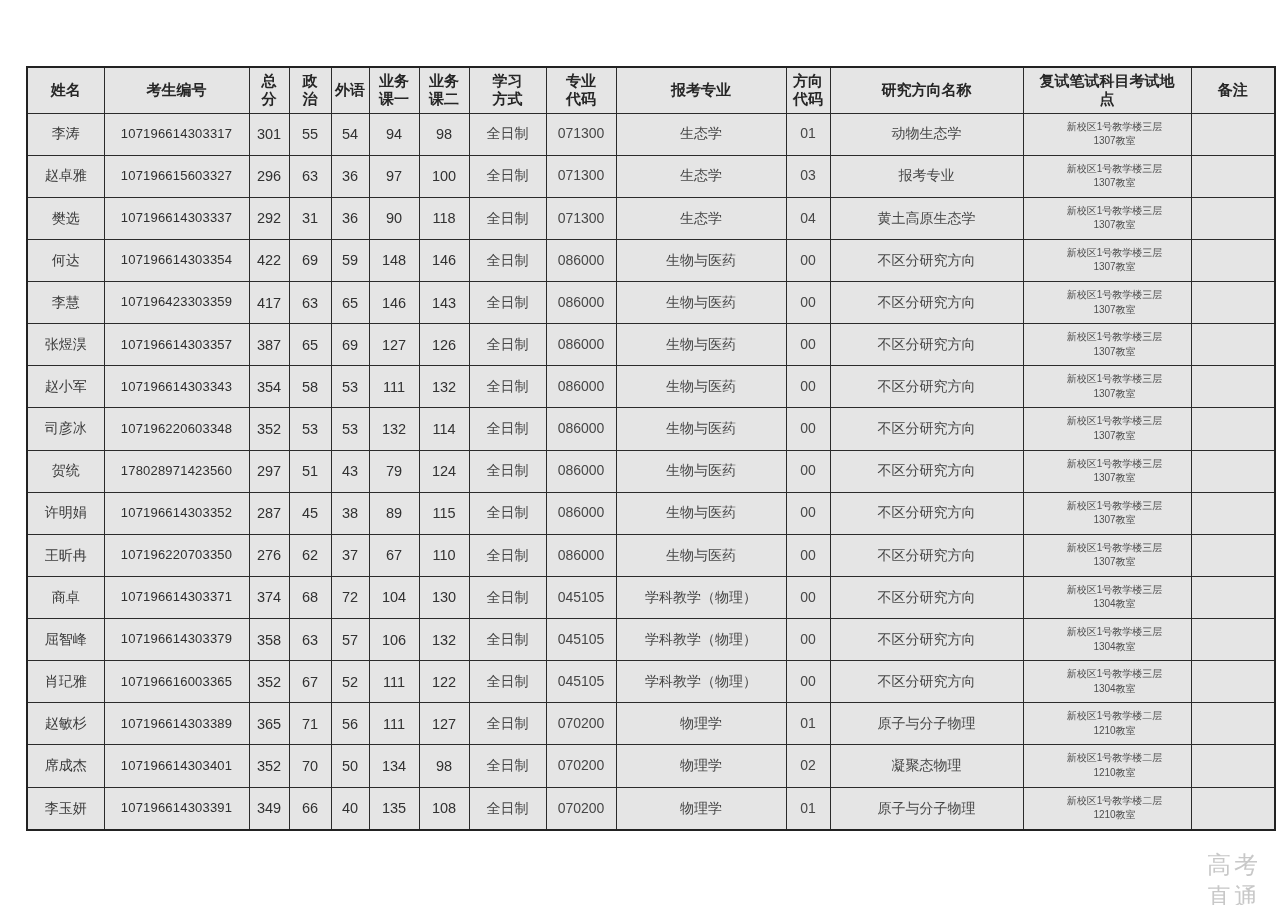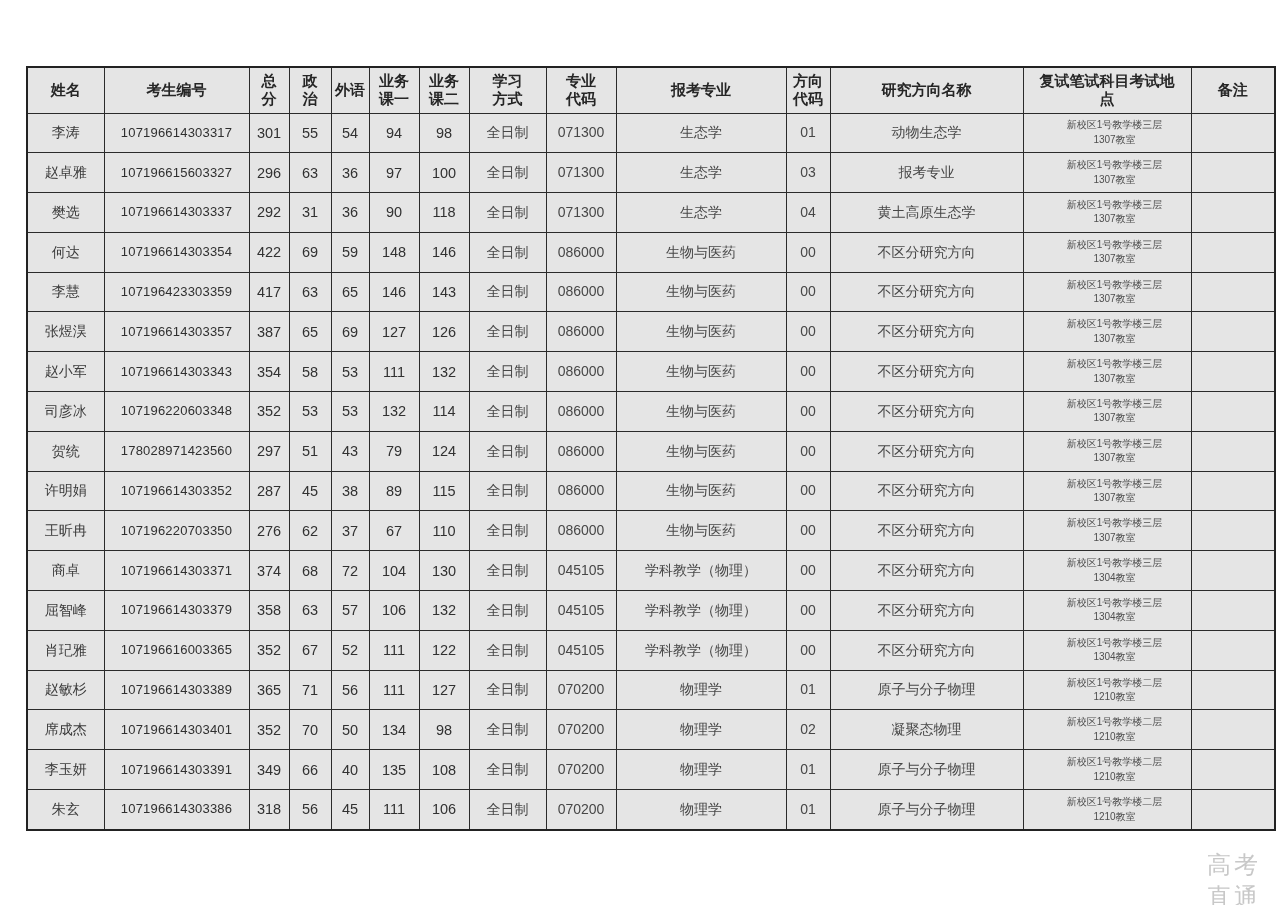--- a/index.html
+++ b/index.html
@@ -412,35 +412,18 @@
           <td class="col-course2">108</td>
           <td class="col-study_mode">全日制</td>
           <td class="col-major_code">070200</td>
           <td class="col-major">物理学</td>
           <td class="col-direction_code">01</td>
           <td class="col-direction_name">原子与分子物理</td>
           <td class="col-exam_location">新校区1号教学楼二层
 1210教室</td>
           <td class="col-remark"></td>
         </tr>
-        <tr>
-          <td class="col-name">朱玄</td>
-          <td class="col-candidate_id">107196614303386</td>
-          <td class="col-total_score">318</td>
-          <td class="col-politics">56</td>
-          <td class="col-foreign_language">45</td>
-          <td class="col-course1">111</td>
-          <td class="col-course2">106</td>
-          <td class="col-study_mode">全日制</td>
-          <td class="col-major_code">070200</td>
-          <td class="col-major">物理学</td>
-          <td class="col-direction_code">01</td>
-          <td class="col-direction_name">原子与分子物理</td>
-          <td class="col-exam_location">新校区1号教学楼二层
-1210教室</td>
-          <td class="col-remark"></td>
-        </tr>
       </tbody>
   </table>
 
   <div class="watermark">高考直通车</div>
 
 </div>
 
 </body></html>

